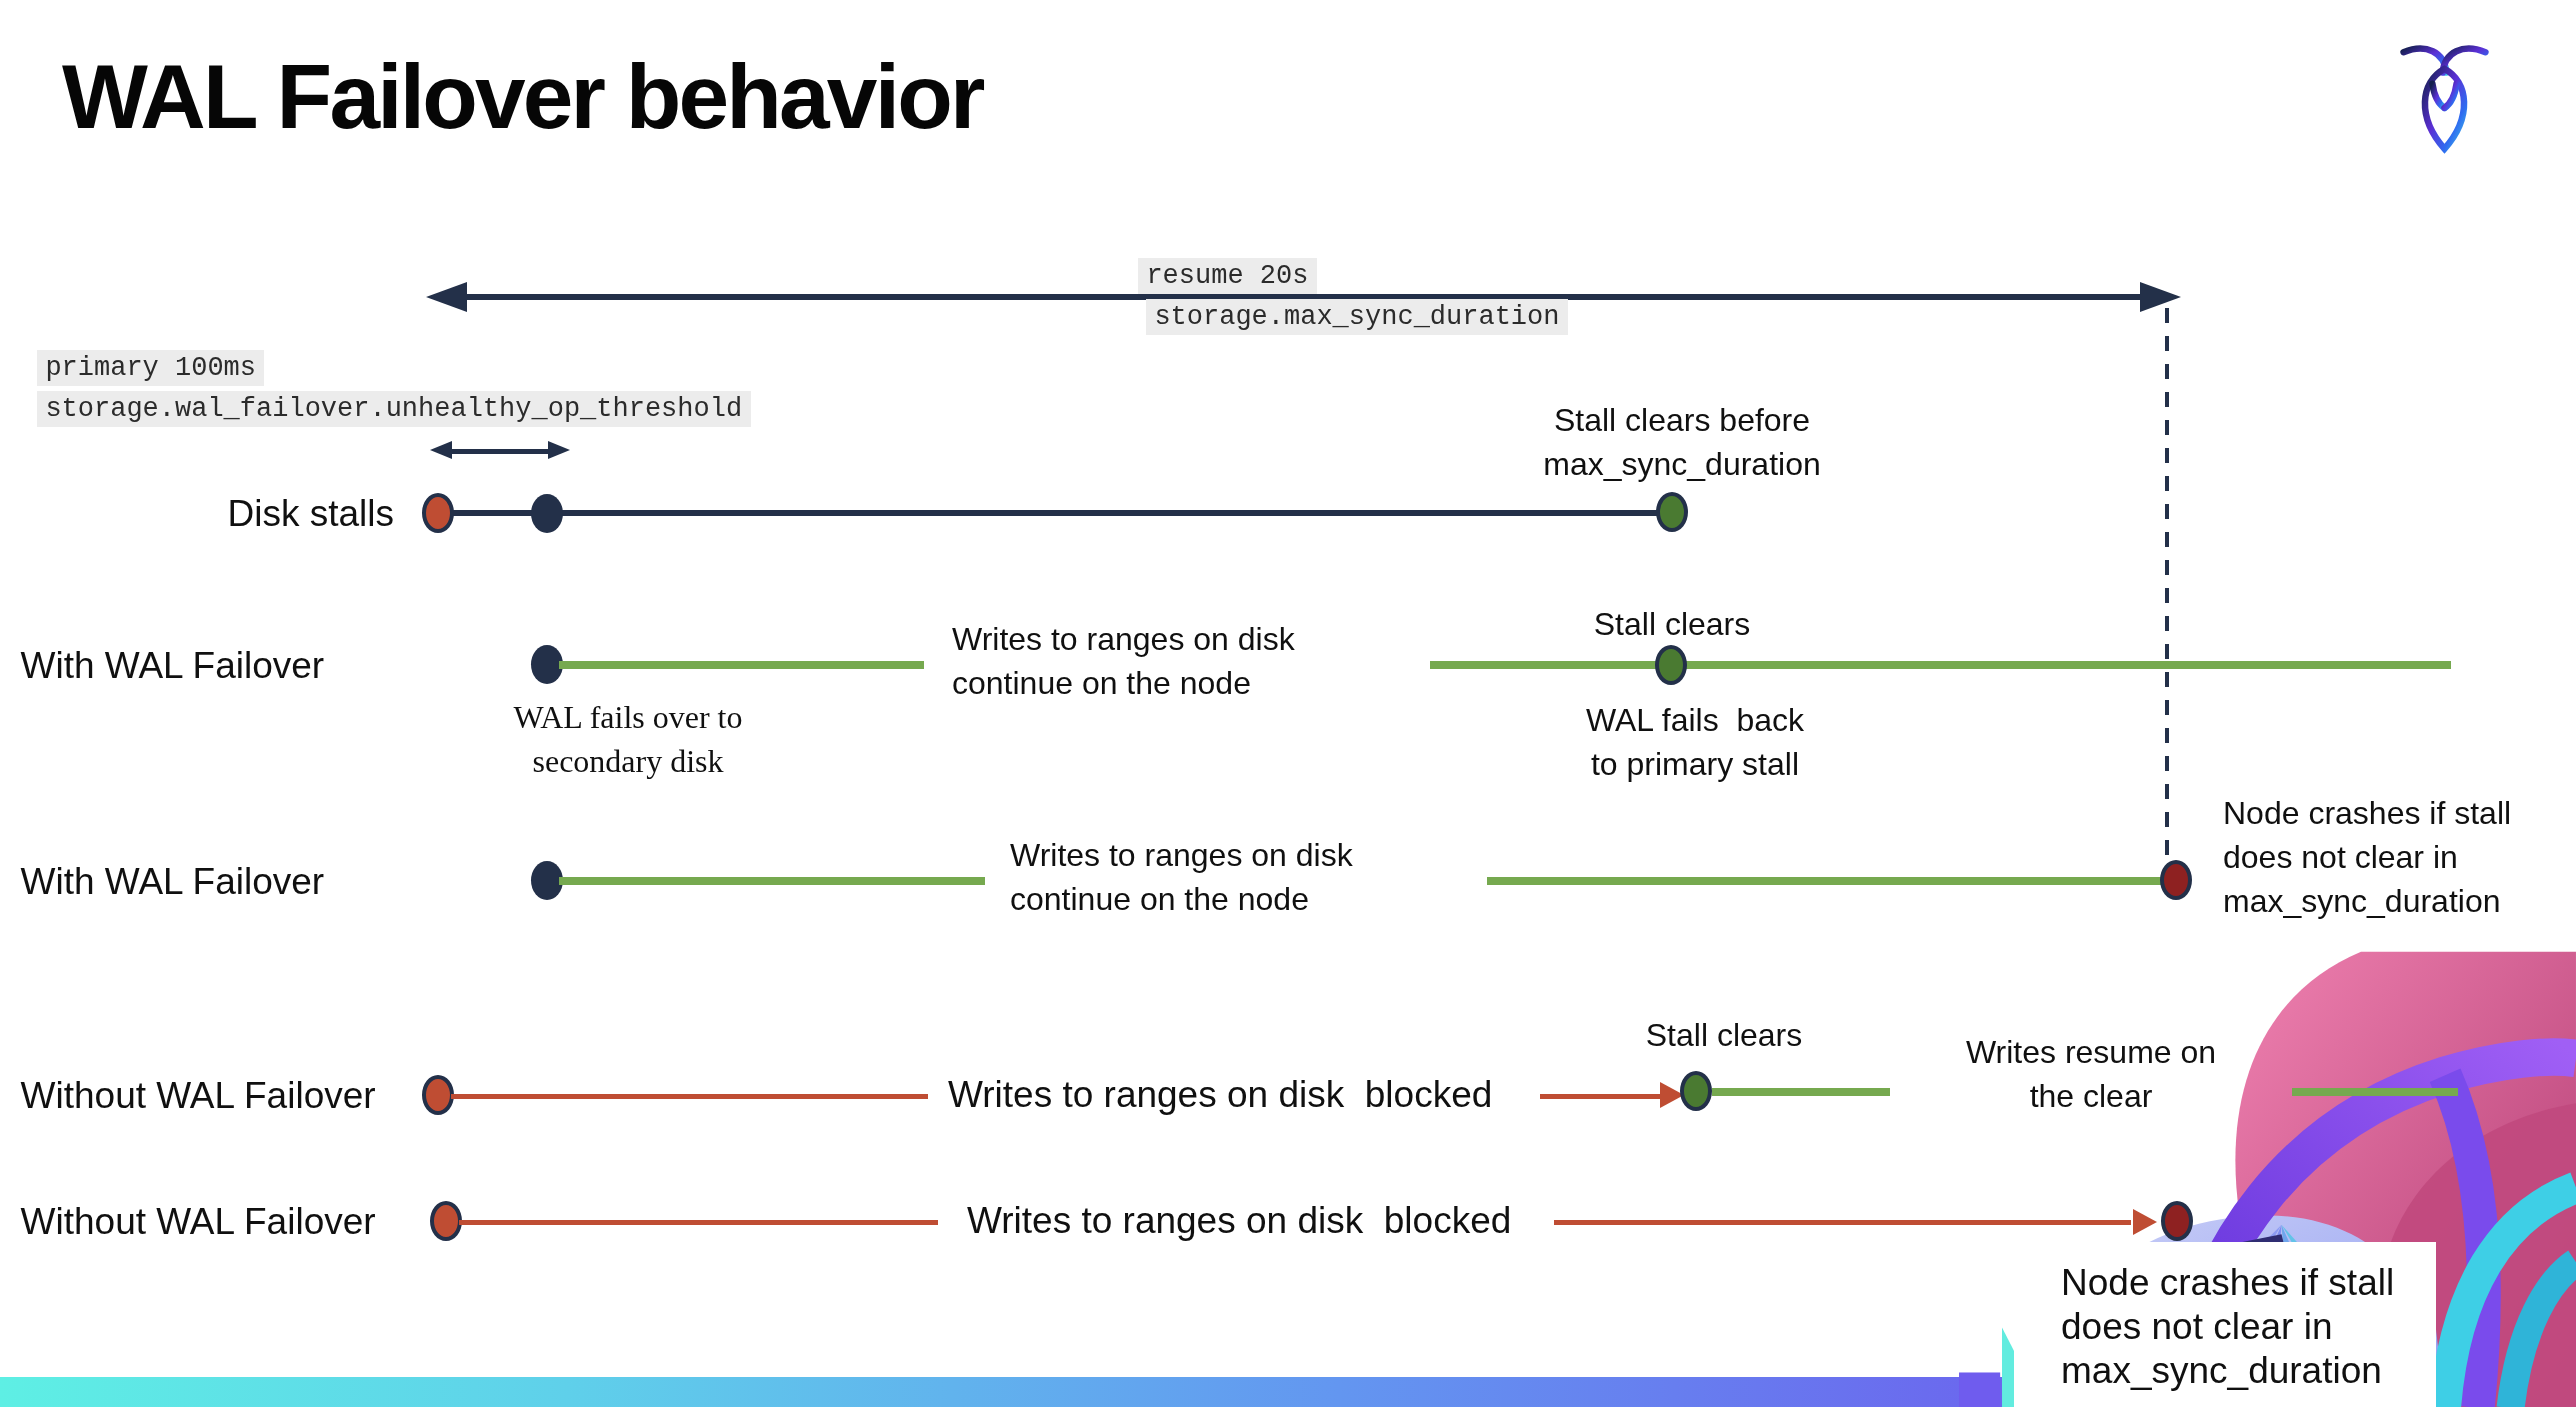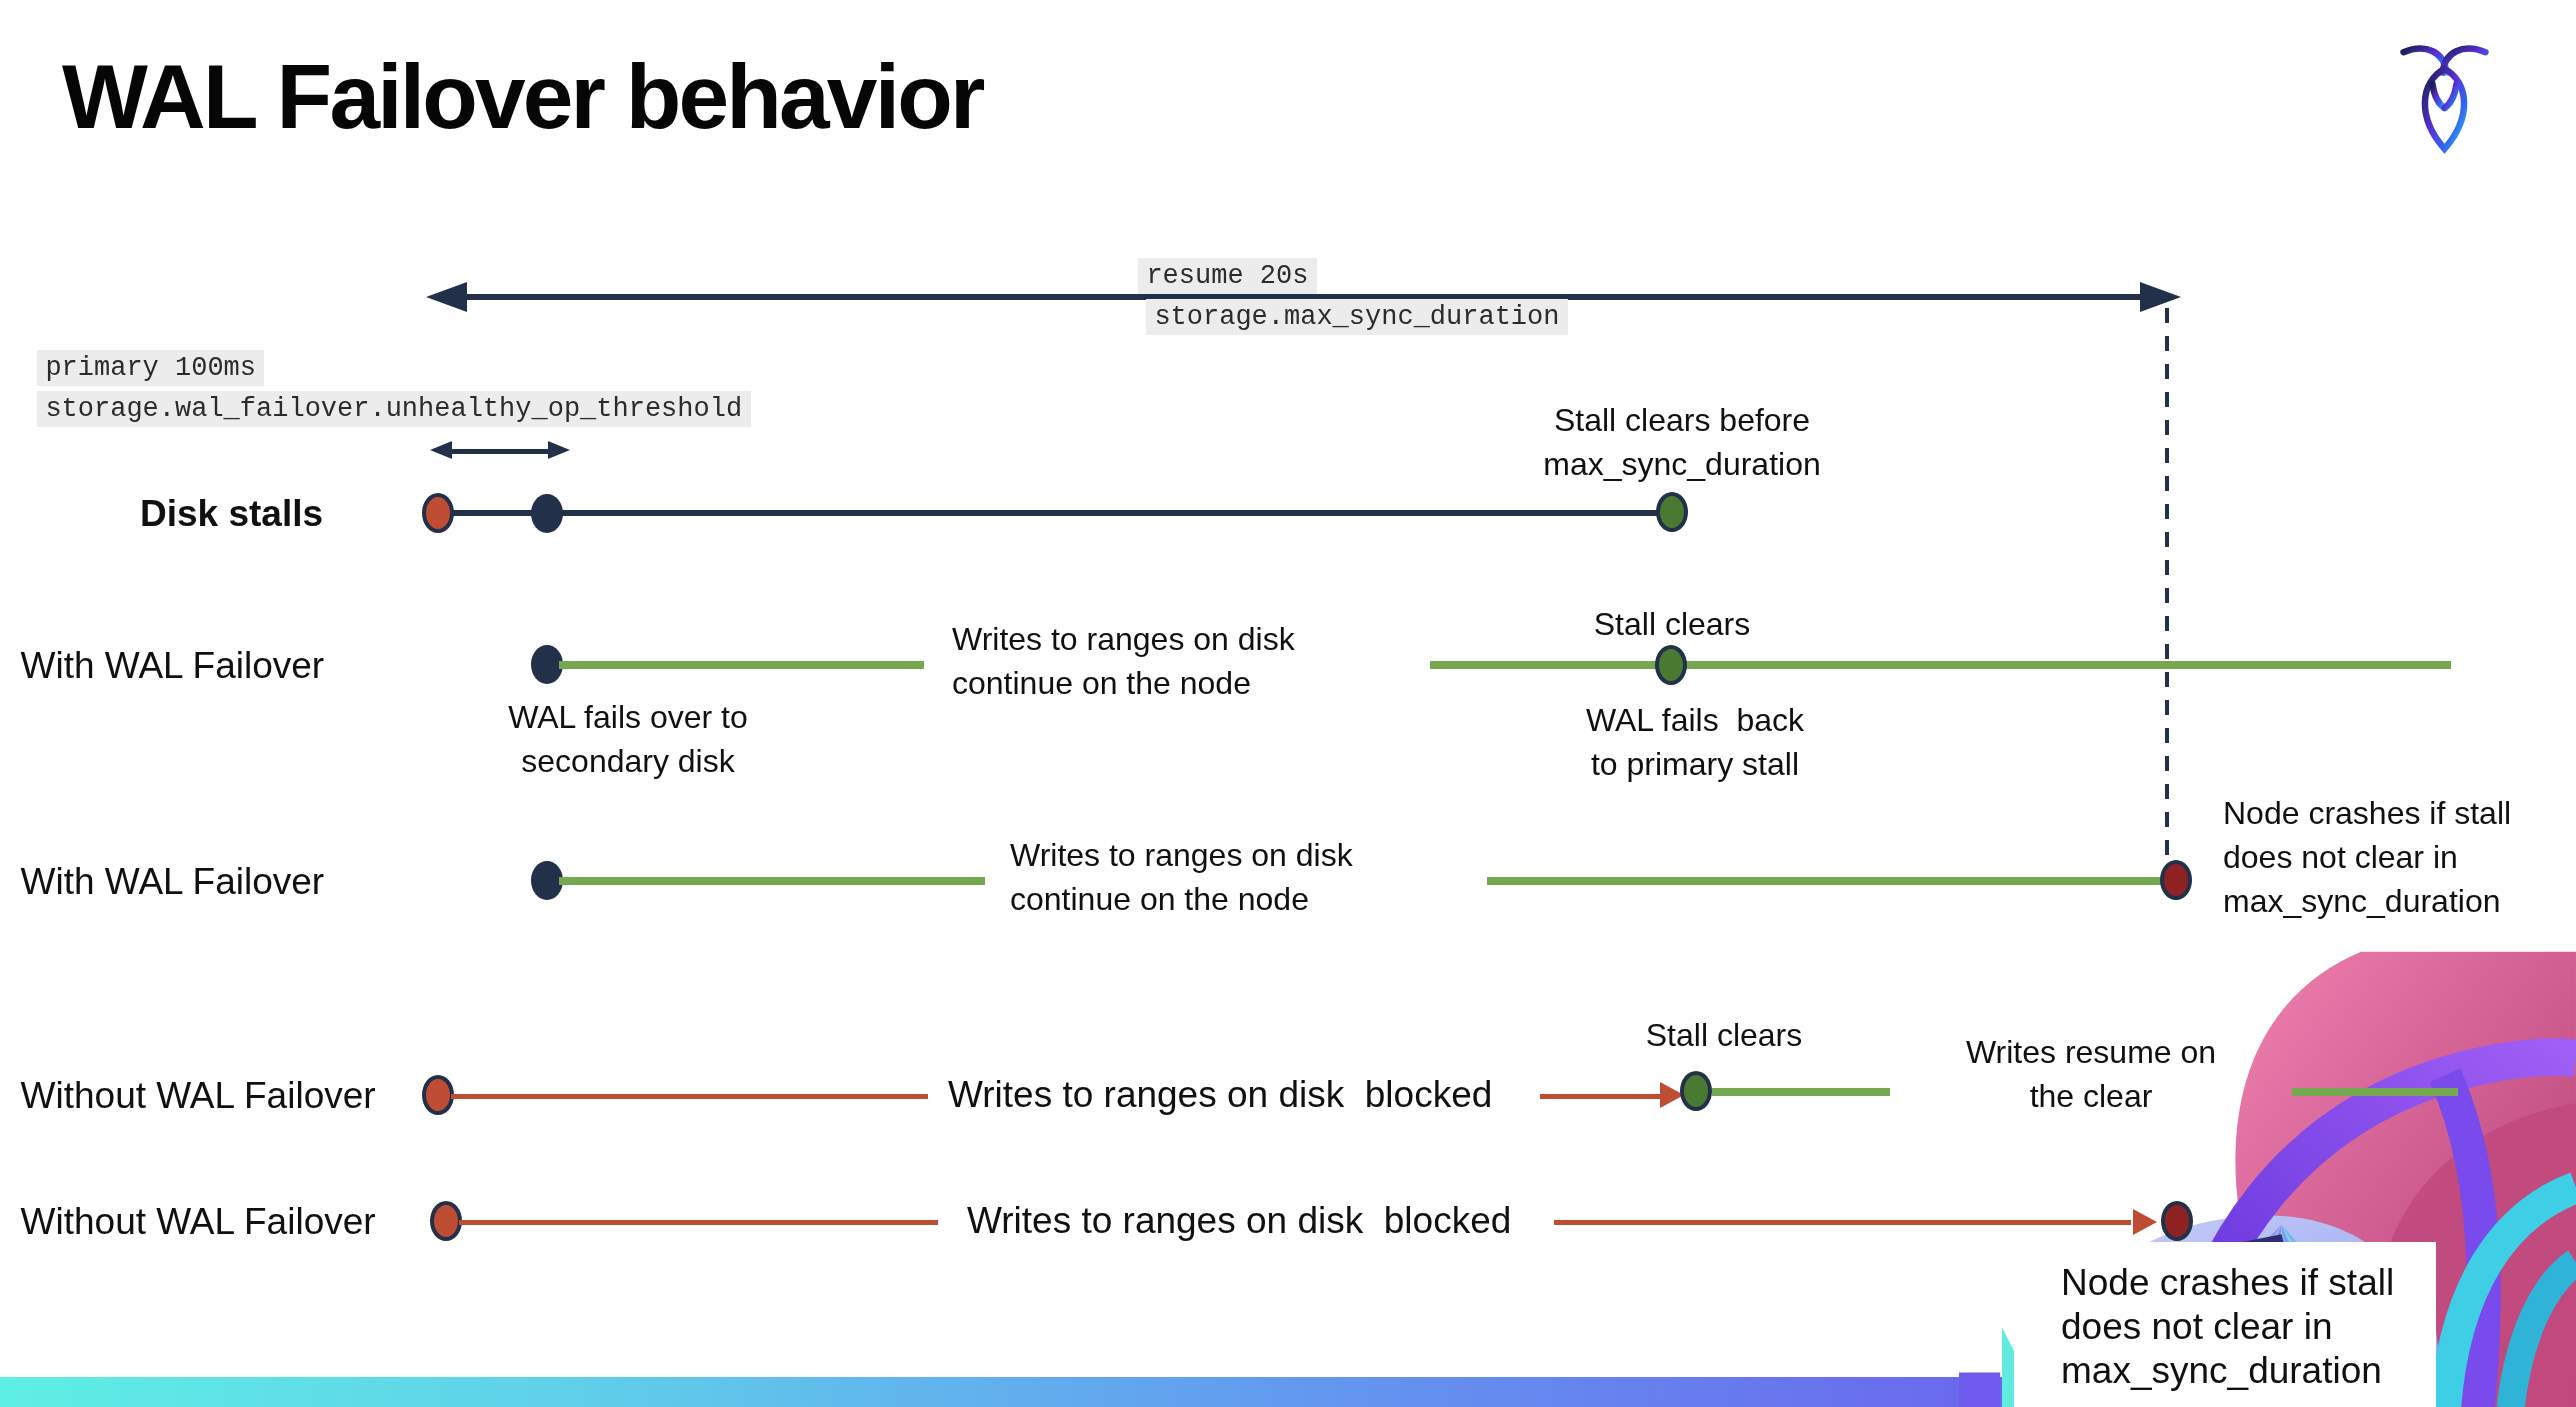--- a/index.html
+++ b/index.html
@@ -46,30 +46,30 @@
   
   .dot{width:24px;height:32px;border:4.7px solid #233049;border-radius:50%;z-index:3;}
   .dot-red{background:#bf4d33;}
   .dot-green{background:#4a7a31;}
   .dot-darkred{background:#8e2121;}
   .dot-navy{width:32px;height:39px;border:none;background:#233049;border-radius:50%;}
   
   .txt{font-size:32px;line-height:44px;color:#101010;z-index:3;white-space:pre;}
   .txt-c{text-align:center;}
   .row-label{font-size:37px;color:#101010;z-index:3;white-space:nowrap;}
-  .lbl-r1{left:140px;top:493px;width:254px;font-weight:bold;}
+  .lbl-r1{left:140px;top:493px;width:254px;text-align:right;}
   .lbl-r2{left:20.6px;top:645px;}
   .lbl-r3{left:20.6px;top:861px;}
   .lbl-r4{left:20.6px;top:1075px;}
   .lbl-r5{left:20.6px;top:1201px;}
   .t-stall-before{left:1467px;top:398px;width:430px;}
   .t-writes2{left:952px;top:617px;}
   .t-stall2{left:1532px;top:602px;width:280px;}
   .t-failback{left:1555px;top:698px;width:280px;}
-  .t-failover{left:484px;top:695px;width:288px;}
+  .t-failover{left:484px;top:695px;width:288px;font-family:Liberation Serif, serif;}
   .t-writes3{left:1010px;top:833px;}
   .t-crash3{left:2223px;top:791px;}
   .t-blocked4{left:948px;top:1073px;font-size:37px;}
   .t-stall4{left:1584px;top:1013px;width:280px;}
   .t-resume{left:1947px;top:1030px;width:288px;}
   .t-blocked5{left:967px;top:1199px;font-size:37px;}
   
   .crash-box{
     left:2014px;top:1242px;width:422px;height:165px;background:#ffffff;z-index:5;
   }

